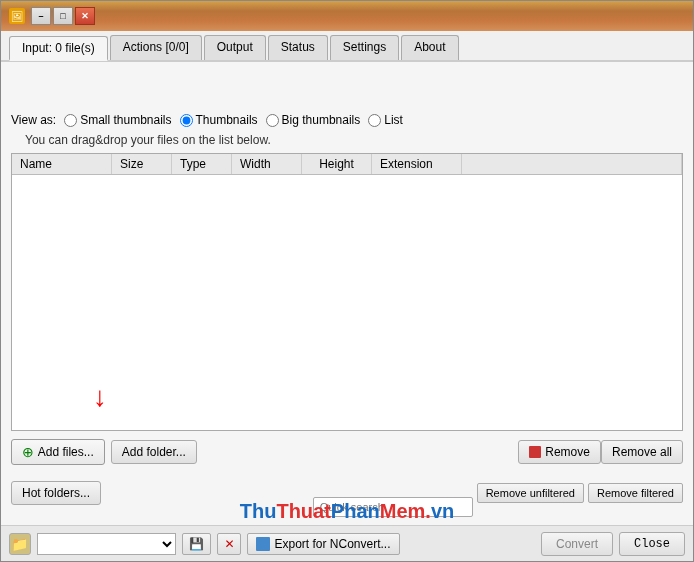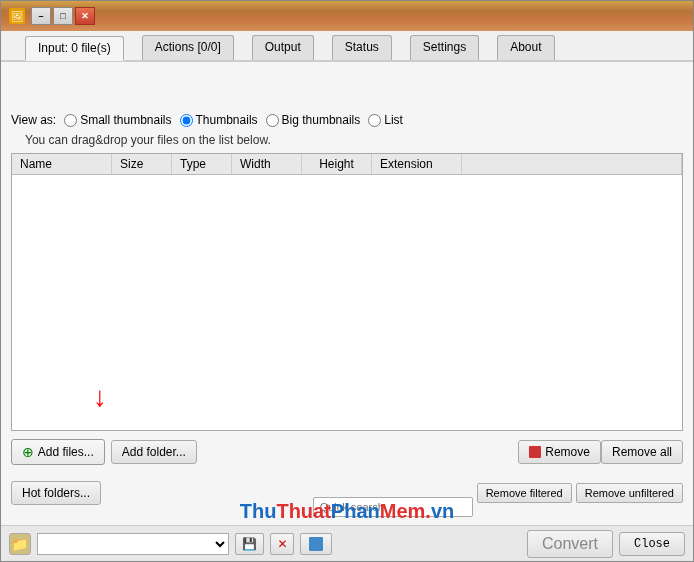--- a/index.html
+++ b/index.html
@@ -86,21 +86,20 @@
     }
 
     .tab {
       padding: 4px 12px;
       border: 1px solid #aaa;
       border-bottom: none;
       background: #e0e0e0;
       cursor: pointer;
       font-size: 12px;
       border-radius: 3px 3px 0 0;
-      margin-left: 16px;
     }
 
     .tab.active {
       background: #f5f5f5;
       border-color: #aaa;
       position: relative;
       top: 1px;
       z-index: 1;
       border-bottom: 2px solid #f5f5f5;
     }
@@ -303,21 +302,21 @@
     }
 
     .spacer { flex: 1; }
 
     .convert-btn {
       padding: 4px 14px;
       border: 1px solid #aaa;
       background: linear-gradient(to bottom, #f5f5f5, #e0e0e0);
       cursor: pointer;
       border-radius: 3px;
-      font-size: 16px;
+      font-size: 12px;
       color: #888;
     }
 
     .close-action-btn {
       padding: 4px 14px;
       border: 1px solid #aaa;
       background: linear-gradient(to bottom, #f5f5f5, #e0e0e0);
       cursor: pointer;
       border-radius: 3px;
       font-size: 12px;
@@ -472,22 +471,22 @@
           </button>
         </div>
       </div>
 
       <div class="row-two">
         <button class="btn">
           <span>Hot folders...</span>
         </button>
         <div class="search-filter-row">
           <input class="search-input" type="text" placeholder="Quick search" style="">
+          <button class="btn-filter">Remove unfiltered</button>
           <button class="btn-filter">Remove filtered</button>
-          <button class="btn-filter">Remove unfiltered</button>
         </div>
       </div>
     </div>
 
   </div>
 
   <div class="watermark">
     <span class="watermark-thu">Thu</span><span class="watermark-thuat">Thuat</span><span class="watermark-phan">Phan</span><span class="watermark-mem">Mem</span><span class="watermark-dot">.</span><span class="watermark-vn">vn</span>
   </div>
 
@@ -499,19 +498,20 @@
       <option></option>
     </select>
     <button class="status-btn">
       <span>💾</span>
     </button>
     <button class="status-btn" style="color:#cc0000;">
       <span>✕</span>
     </button>
     <button class="export-btn">
       <span class="export-icon"></span>
+      <span>Export for NConvert...</span>
     </button>
     <div class="spacer"></div>
     <button class="convert-btn">Convert</button>
     <button class="close-action-btn">Close</button>
   </div>
 
 </div>
 
 </body></html>

